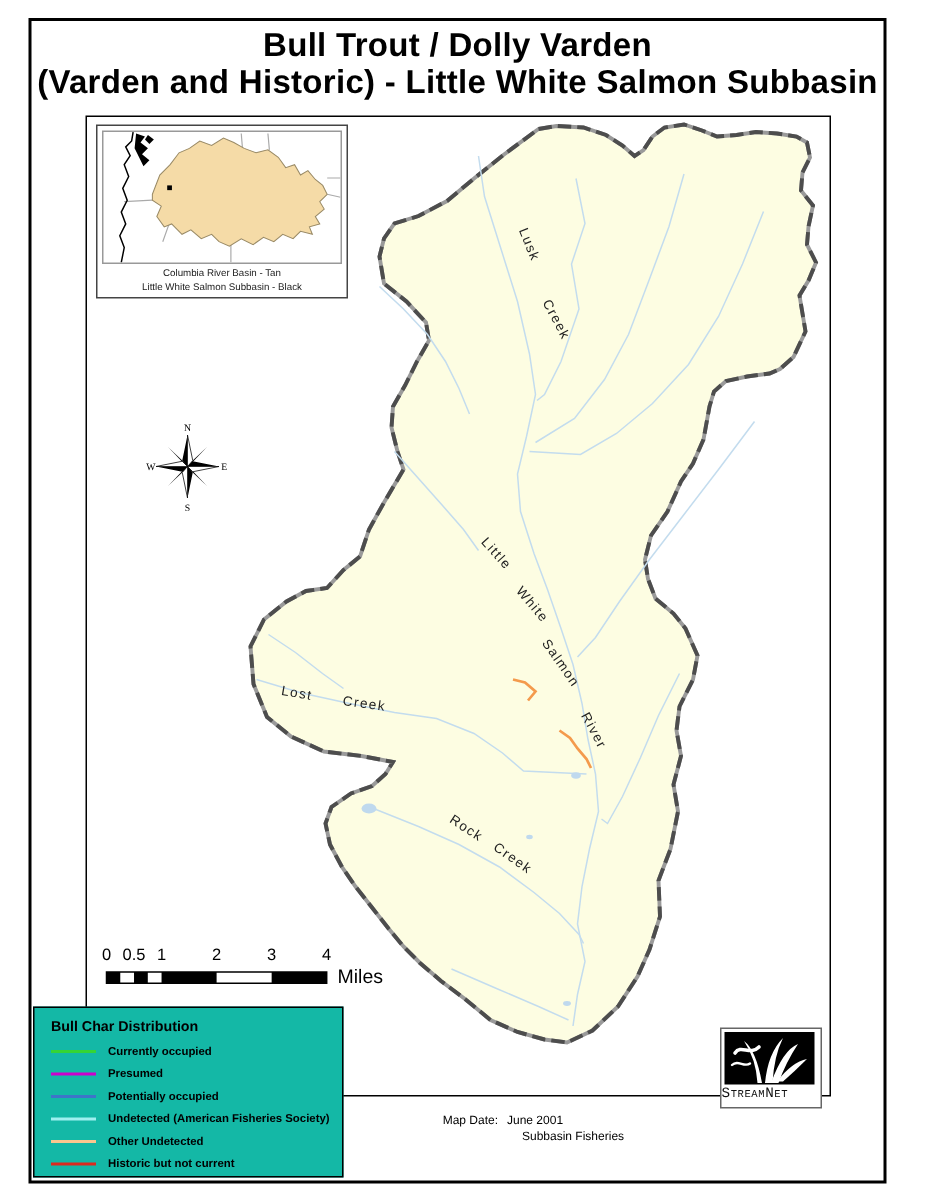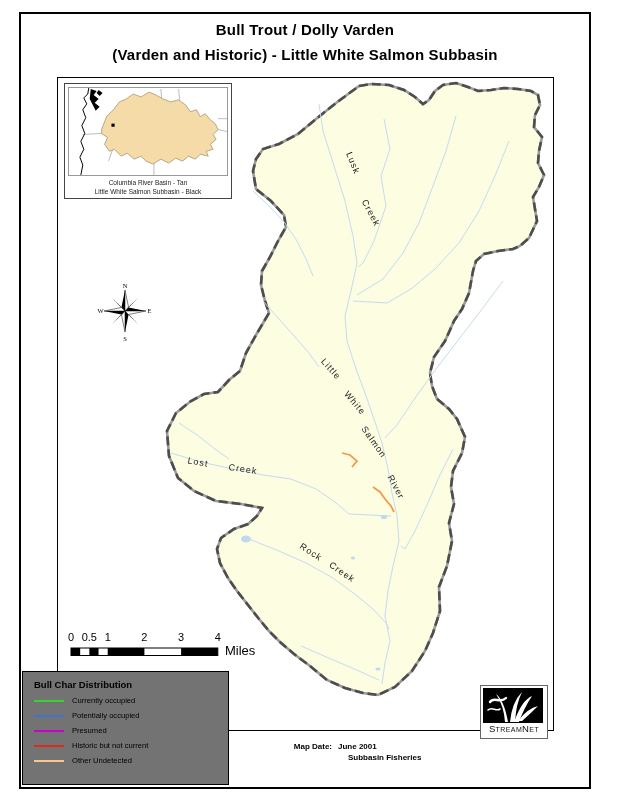--- a/index.html
+++ b/index.html
@@ -3,21 +3,21 @@
 <meta charset="utf-8">
 <style>
   html,body{margin:0;padding:0;}
   body{width:618px;height:800px;background:#fff;position:relative;
        font-family:"Liberation Sans", sans-serif;color:#000;overflow:hidden;}
   .abs{position:absolute;}
   
   .page-border{left:19px;top:12px;width:568px;height:773px;border:2px solid #000;}
   
   .title{left:19px;top:17px;width:572px;text-align:center;font-weight:bold;
-         font-size:15px;line-height:25px;letter-spacing:.2px;}
+         font-size:22px;line-height:25px;letter-spacing:.2px;}
   
   .map-frame{left:57px;top:77px;width:495px;height:652px;border:1px solid #000;
              background:#fff;overflow:hidden;}
   .map-frame svg{position:absolute;left:0;top:0;}
   .subbasin-under{fill:var(--subbasin-fill,#FDFDE2);stroke:#9a9a9a;stroke-width:2.6;}
   .subbasin-over{fill:none;stroke:var(--boundary,#4D4D4D);stroke-width:2.6;stroke-dasharray:9 4;}
   .stream{fill:none;stroke:var(--stream,#C3DCEE);stroke-width:1;}
   .orange-seg{fill:none;stroke:var(--orange-segment,#F49A4C);stroke-width:1.8;}
   .pond{fill:var(--pond,#BFD9EE);}
   #stream-labels{left:0;top:0;width:495px;height:652px;}
@@ -32,36 +32,36 @@
   .inset-coast{fill:none;stroke:#000;stroke-width:1;}
   
   .compass{left:97px;top:281px;width:56px;height:62px;}
   .compass text{font-family:"Liberation Serif",serif;font-size:6.5px;fill:#000;}
   
   .scalebar{left:63px;top:631px;width:230px;height:28px;}
   .sb-num{position:absolute;top:0;transform:translateX(-50%);font-size:11px;}
   .sb-unit{position:absolute;left:162px;top:12px;font-size:13px;}
   .scalebar svg{position:absolute;left:0;top:15px;}
   
-  .legend{left:22px;top:671px;width:205px;height:112px;border:1.5px solid #000;background:#737373;}
+  .legend{left:22px;top:671px;width:205px;height:112px;border:1.5px solid #000;background:#14b8a6;}
   .legend-title{margin:7px 0 3px 11px;font-size:9.5px;font-weight:bold;}
-  .legend-row{display:flex;align-items:center;height:15px;margin-left:11px;}
+  .legend-row{display:flex;align-items:center;height:15px;margin-left:11px;font-weight:bold;}
   .legend-swatch{width:30px;height:0;border-top:2px solid #000;margin-right:8px;flex:0 0 auto;}
   .legend-label{font-size:7.6px;white-space:nowrap;}
   
-  .credits{left:237px;top:741px;width:345px;font-size:8px;line-height:11px;font-weight:bold;}
+  .credits{left:237px;top:741px;width:345px;font-size:8px;line-height:11px;}
   .credits .row{display:flex;}
   .credits .lab{width:95px;text-align:right;flex:0 0 auto;}
   .credits .val{padding-left:6px;}
   .credits .val2{padding-left:16px;}
   
   .logo{left:480px;top:685px;width:66px;height:52px;border:1px solid #666;background:#fff;}
   .logo-art{position:absolute;left:2px;top:2px;width:60px;height:35px;background:#000;}
-  .logo-text{position:absolute;left:0;top:37px;width:100%;text-align:center;
-             font-family:Liberation Sans, sans-serif;font-variant:small-caps;
+  .logo-text{position:absolute;left:0;top:37px;width:100%;text-align:left;
+             font-family:Liberation Mono, monospace;font-variant:small-caps;
              font-size:9.5px;letter-spacing:.4px;color:#111;}
 </style>
 </head>
 <body>
 
 <div class="abs page-border"></div>
 
 <div class="abs title">
   <div>Bull Trout / Dolly Varden</div>
   <div>(Varden and Historic) - Little White Salmon Subbasin</div>
@@ -180,34 +180,38 @@
 </div>
 
 <div class="abs legend">
   <div class="legend-title">Bull Char Distribution</div>
   <div id="legend-items">
       <div class="legend-row">
         <span class="legend-swatch" style="border-top-color: rgb(53, 212, 53);"></span>
         <span class="legend-label">Currently occupied</span>
       </div>
       <div class="legend-row">
+        <span class="legend-swatch" style="border-top-color: rgb(204, 0, 204);"></span>
+        <span class="legend-label">Presumed</span>
+      </div>
+      <div class="legend-row">
         <span class="legend-swatch" style="border-top-color: rgb(62, 116, 201);"></span>
         <span class="legend-label">Potentially occupied</span>
       </div>
       <div class="legend-row">
-        <span class="legend-swatch" style="border-top-color: rgb(204, 0, 204);"></span>
-        <span class="legend-label">Presumed</span>
+        <span class="legend-swatch" style="border-top-color: rgb(159, 239, 239);"></span>
+        <span class="legend-label">Undetected (American Fisheries Society)</span>
+      </div>
+      <div class="legend-row">
+        <span class="legend-swatch" style="border-top-color: rgb(251, 198, 142);"></span>
+        <span class="legend-label">Other Undetected</span>
       </div>
       <div class="legend-row">
         <span class="legend-swatch" style="border-top-color: rgb(220, 42, 30);"></span>
         <span class="legend-label">Historic but not current</span>
-      </div>
-      <div class="legend-row">
-        <span class="legend-swatch" style="border-top-color: rgb(251, 198, 142);"></span>
-        <span class="legend-label">Other Undetected</span>
       </div>
     </div>
 </div>
 
 <div class="abs credits">
   <div class="row">
     <span class="lab">Map Date:</span>
     <span class="val">June 2001</span>
   </div>
   <div class="row">

